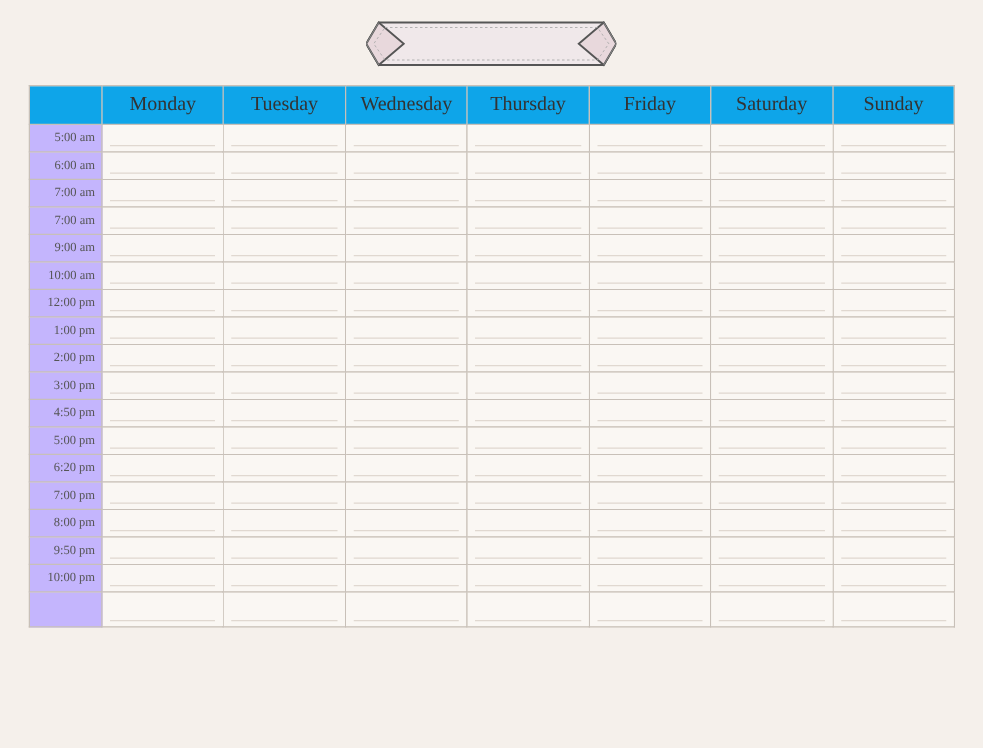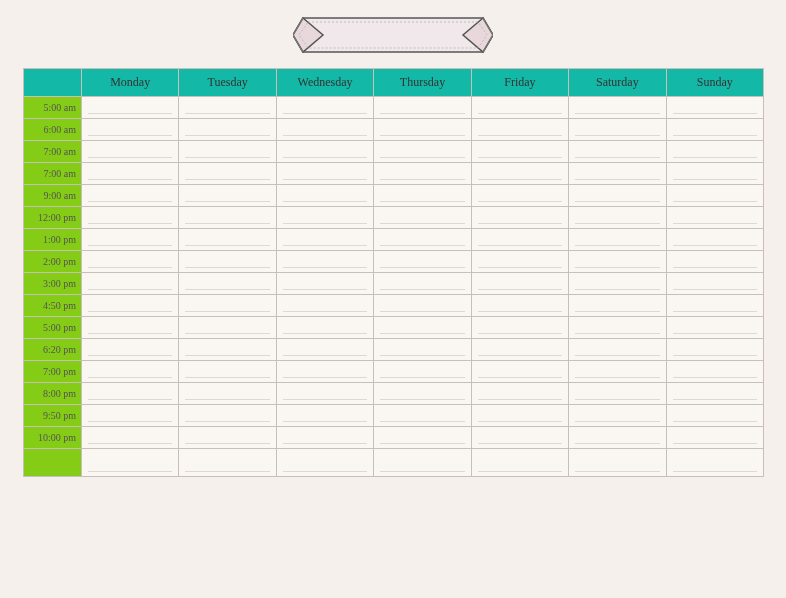--- a/index.html
+++ b/index.html
@@ -37,26 +37,26 @@
     }
 
     .calendar-table {
       width: 100%;
       border-collapse: collapse;
       font-size: 11px;
       table-layout: fixed;
     }
 
     .calendar-table th {
-      background-color: #14b8a6;
+      background-color: #0ea5e9;
       border: 1px solid #c8c0b8;
       padding: 6px 2px;
       text-align: center;
       font-weight: normal;
-      font-size: 12px;
+      font-size: 16px;
       color: #333;
     }
 
     .time-col {
       width: 58px;
     }
 
     .day-col {
       width: calc((740px - 58px) / 7);
     }
@@ -68,21 +68,21 @@
       color: #555;
       font-size: 10px;
     }
 
     .time-cell {
       text-align: right;
       padding-right: 5px;
       color: #555;
       font-size: 10px;
       white-space: nowrap;
-      background-color: #84cc16;
+      background-color: #c4b5fd;
     }
 
     .day-cell {
       background-color: #faf7f3;
       position: relative;
     }
 
     
     .day-cell::after {
       content: '';
@@ -180,20 +180,30 @@
           <td class="time-cell">9:00 am</td>
           <td class="day-cell"></td>
           <td class="day-cell"></td>
           <td class="day-cell"></td>
           <td class="day-cell"></td>
           <td class="day-cell"></td>
           <td class="day-cell"></td>
           <td class="day-cell"></td>
         </tr>
         <tr>
+          <td class="time-cell">10:00 am</td>
+          <td class="day-cell"></td>
+          <td class="day-cell"></td>
+          <td class="day-cell"></td>
+          <td class="day-cell"></td>
+          <td class="day-cell"></td>
+          <td class="day-cell"></td>
+          <td class="day-cell"></td>
+        </tr>
+        <tr>
           <td class="time-cell">12:00 pm</td>
           <td class="day-cell"></td>
           <td class="day-cell"></td>
           <td class="day-cell"></td>
           <td class="day-cell"></td>
           <td class="day-cell"></td>
           <td class="day-cell"></td>
           <td class="day-cell"></td>
         </tr>
         <tr>

